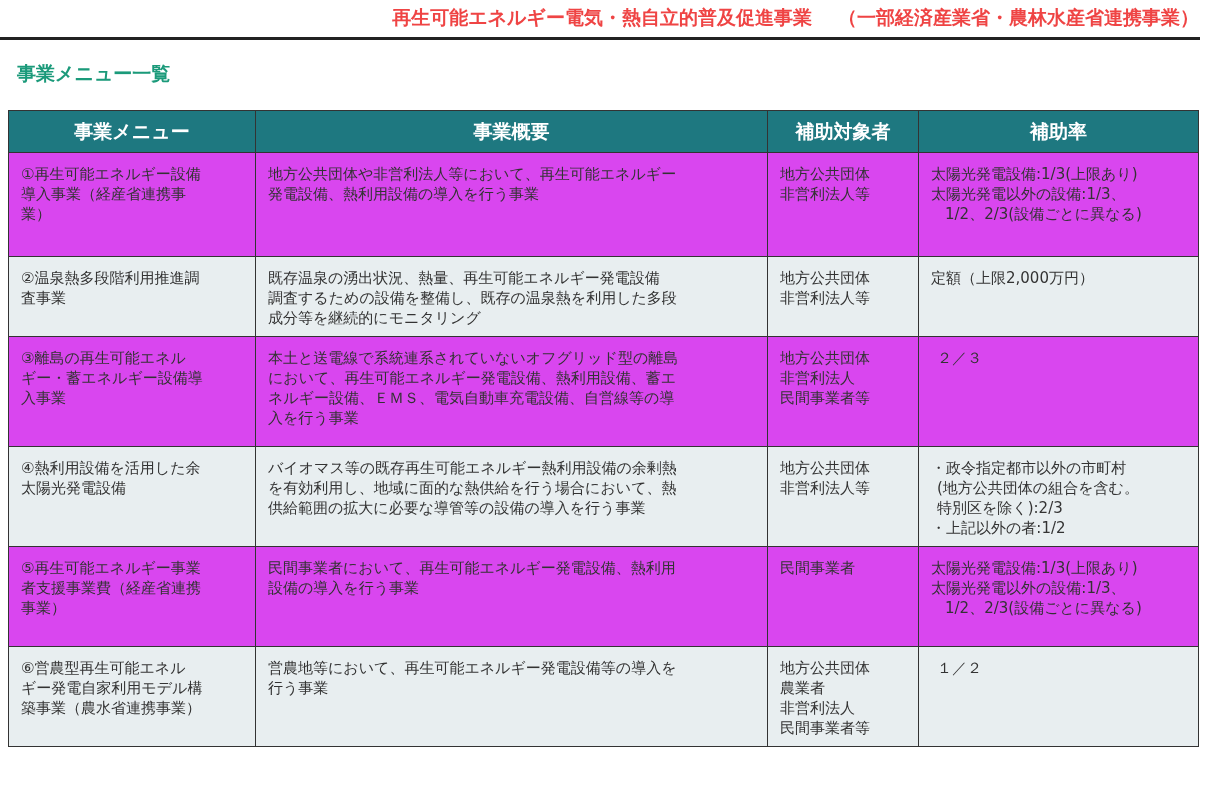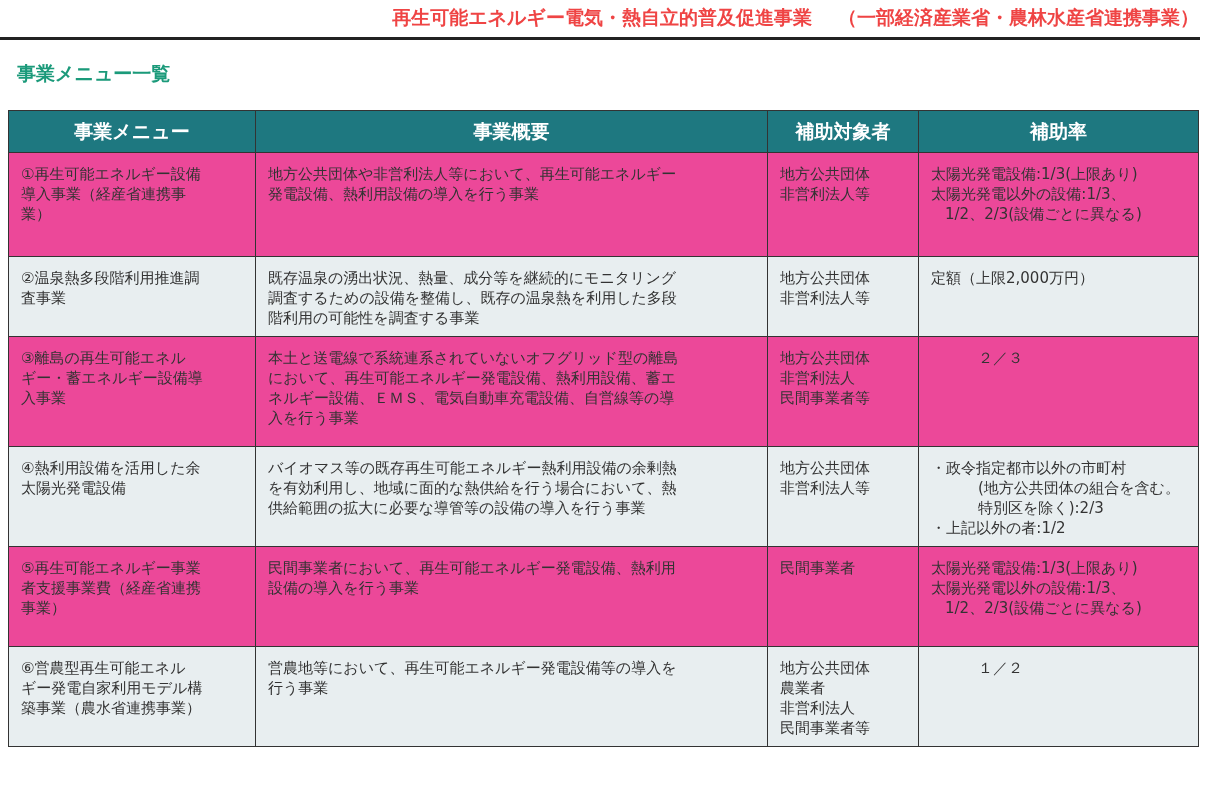--- a/index.html
+++ b/index.html
@@ -69,30 +69,30 @@
       text-align: center;
       vertical-align: middle;
       padding: 0;
     }
     table.menu-table td {
       font-size: 15px;
       line-height: 20px;
       color: #333333;
       padding: 11px 10px 8px 12px;
     }
-    tr.row-dark td { background: #ec4899; }
+    tr.row-dark td { background: #d946ef; }
     tr.row-light td { background: #e8eef0; }
     .col-menu { width: 247px; }
     .col-summary { width: 512px; }
     .col-target { width: 151px; }
     .col-rate { width: 280px; }
     .line { display: block; white-space: nowrap; }
     .rate-cell .line { white-space: nowrap; }
     .indent { padding-left: 14px; }
-    .indent-small { padding-left: 6px; margin-left: 41px; }
+    .indent-small { padding-left: 6px; }
   </style>
 </head>
 <body>
 
 <div class="page-title">
   <span>再生可能エネルギー電気・熱自立的普及促進事業</span><span class="gap"></span><span>（一部経済産業省・農林水産省連携事業）</span>
 </div>
 <div class="title-rule"></div>
 
 <div class="section-title">事業メニュー一覧</div>
@@ -134,23 +134,23 @@
         <span class="line indent">1/2、2/3(設備ごとに異なる)</span>
       </td>
     </tr>
 
     <tr class="row-light" style="height:71px;">
       <td>
         <span class="line">②温泉熱多段階利用推進調</span>
         <span class="line">査事業</span>
       </td>
       <td>
-        <span class="line">既存温泉の湧出状況、熱量、成分等を継続的にモニタリング</span>
+        <span class="line">既存温泉の湧出状況、熱量、再生可能エネルギー発電設備</span>
         <span class="line">調査するための設備を整備し、既存の温泉熱を利用した多段</span>
-        <span class="line">階利用の可能性を調査する事業</span>
+        <span class="line">成分等を継続的にモニタリング</span>
       </td>
       <td>
         <span class="line">地方公共団体</span>
         <span class="line">非営利法人等</span>
       </td>
       <td class="rate-cell">
         <span class="line">定額（上限2,000万円）</span>
       </td>
     </tr>
 

